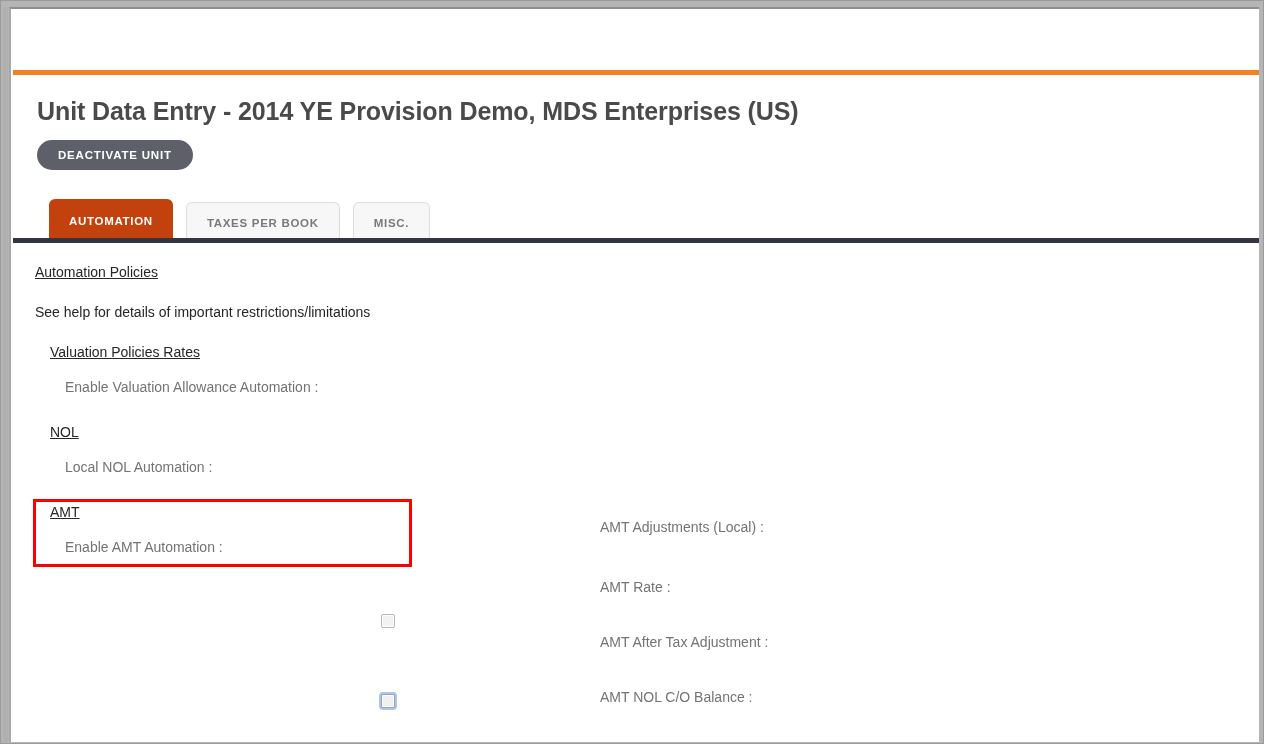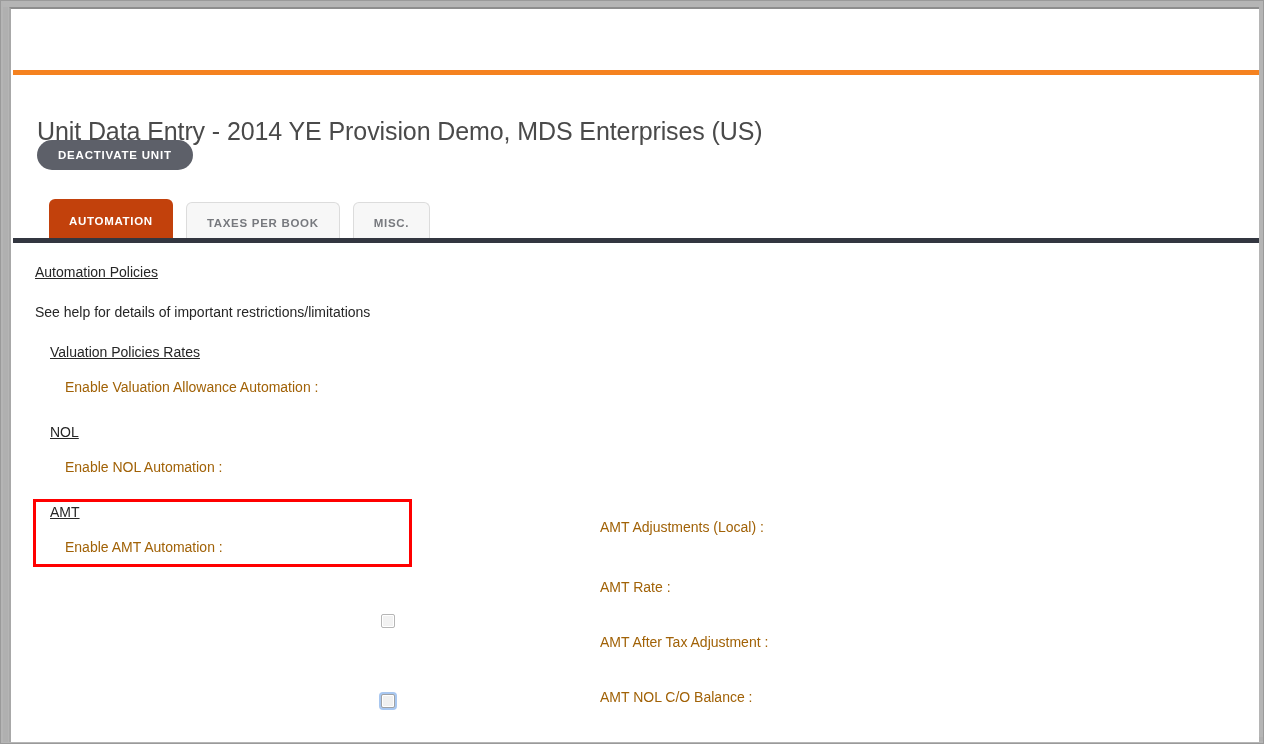--- a/index.html
+++ b/index.html
@@ -109,23 +109,23 @@
     top: 61px;
     right: 0;
     height: 5px;
     background: #f58220;
   }
 
   
   .page-title {
     position: absolute;
     left: 26px;
-    top: 108px;
+    top: 88px;
     font-size: 25px;
-    font-weight: 400;
+    font-weight: 700;
     color: #4a4a4a;
     white-space: nowrap;
     letter-spacing: -0.1px;
   }
   .deactivate-btn {
     position: absolute;
     left: 26px;
     top: 131px;
     height: 30px;
     padding: 0 21px;
@@ -205,21 +205,21 @@
   }
   .static-text {
     position: absolute;
     font-size: 14px;
     color: #262626;
     white-space: nowrap;
   }
   .field-label {
     position: absolute;
     font-size: 14px;
-    color: #a16207;
+    color: #737373;
     white-space: nowrap;
     text-align: right;
   }
 
   
   .cb {
     position: absolute;
     width: 14px;
     height: 14px;
     box-sizing: border-box;
@@ -277,21 +277,21 @@
 
       <div class="section-link" style="left:22px; top:21px;">Automation Policies</div>
 
       <div class="static-text" style="left:22px; top:61px;">See help for details of important restrictions/limitations</div>
 
       <div class="section-link" style="left:37px; top:101px;">Valuation Policies Rates</div>
       <div class="field-label" style="left:52px; top:136px;">Enable Valuation Allowance Automation :</div>
       <div class="cb cb-plain" style="left:368px; top:371px;"></div>
 
       <div class="section-link" style="left:37px; top:181px;">NOL</div>
-      <div class="field-label" style="left:52px; top:216px;">Enable NOL Automation :</div>
+      <div class="field-label" style="left:52px; top:216px;">Local NOL Automation :</div>
       <div class="cb cb-focus" style="left:368px; top:451px;"></div>
 
       <div class="section-link" style="left:37px; top:261px;">AMT</div>
       <div class="field-label" style="left:52px; top:296px;">Enable AMT Automation :</div>
 
       <div class="field-label" style="left:587px; top:276px;">AMT Adjustments (Local) :</div>
 
       <div class="field-label" style="left:587px; top:336px;">AMT Rate :</div>
 
       <div class="field-label" style="left:587px; top:391px;">AMT After Tax Adjustment :</div>

